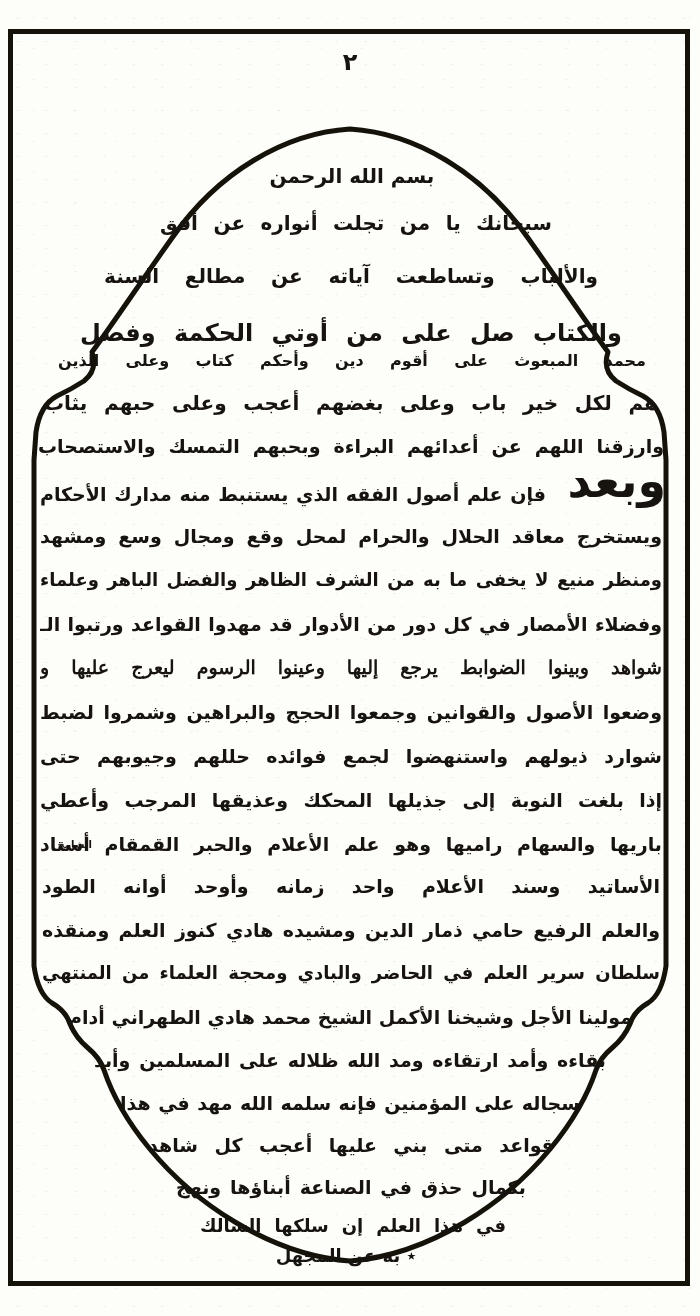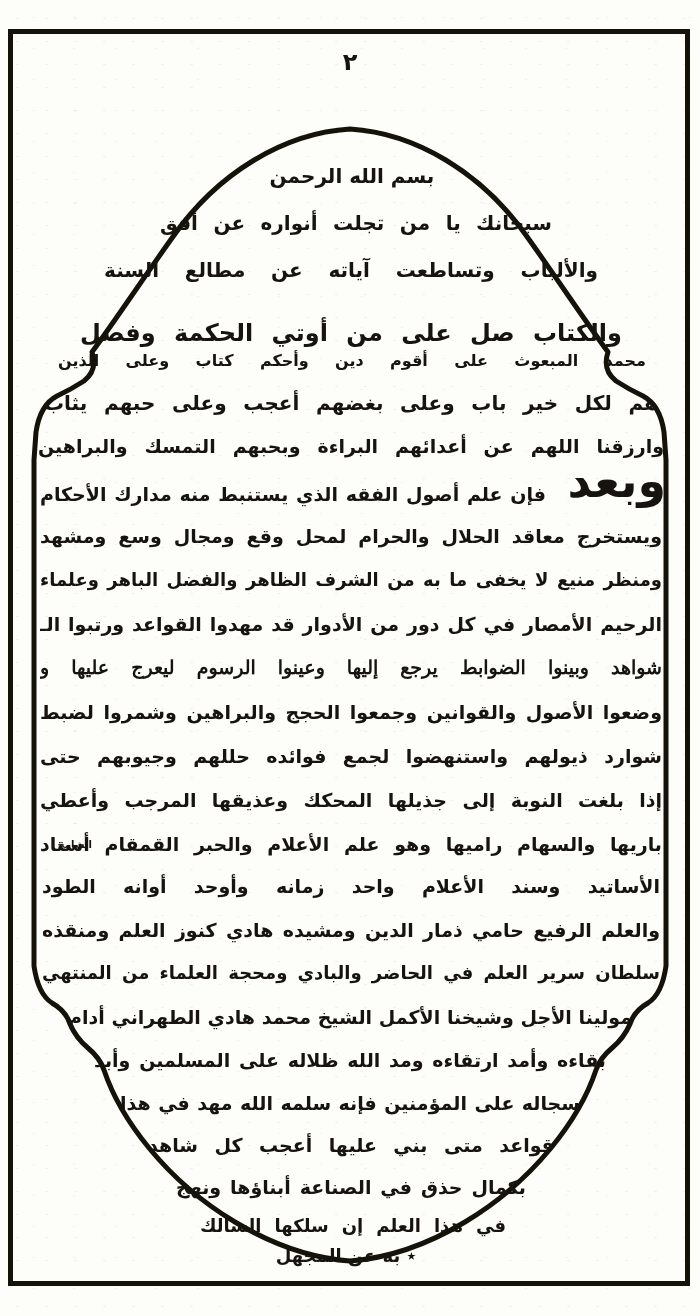--- a/index.html
+++ b/index.html
@@ -72,32 +72,32 @@
          Q 660 405 643 396
          Q 630 390 616 381
          Q 602 370 608 352
          C 588 325 560 283 528 238
          C 482 172 415 133 350 129 Z" fill="none" stroke="#151209" stroke-width="5" stroke-linejoin="round"></path>
   </svg>
 
   <div>
     <div class="tl tl-center" style="top:152px;left:248px;width:208px;height:48px;line-height:48px;font-size:20px;">بسم الله الرحمن الرحيم</div>
     <div class="tl" style="top:200px;left:160px;width:392px;height:46px;line-height:46px;font-size:20px;">سبحانك يا من تجلت أنواره عن أفق العقول</div>
-    <div class="tl" style="top:247px;left:104px;width:494px;height:46px;line-height:46px;font-size:20px;">والألباب وتساطعت آياته عن مطالع السنة</div>
+    <div class="tl" style="top:253px;left:104px;width:494px;height:46px;line-height:46px;font-size:20px;">والألباب وتساطعت آياته عن مطالع السنة</div>
     <div class="tl" style="top:311px;left:80px;width:542px;height:45px;line-height:45px;font-size:24px;">والكتاب صل على من أوتي الحكمة وفصل الخطاب</div>
     <div class="tl" style="top:338px;left:58px;width:588px;height:45px;line-height:45px;font-size:16px;">محمد المبعوث على أقوم دين وأحكم كتاب وعلى الذين</div>
     <div class="tl" style="top:381px;left:44px;width:614px;height:45px;line-height:45px;font-size:20px;">هم لكل خير باب وعلى بغضهم أعجب وعلى حبهم يثاب</div>
-    <div class="tl" style="top:424px;left:38px;width:626px;height:44px;line-height:44px;font-size:19px;">وارزقنا اللهم عن أعدائهم البراءة وبحبهم التمسك والبراهين</div>
+    <div class="tl" style="top:424px;left:38px;width:626px;height:44px;line-height:44px;font-size:19px;">وارزقنا اللهم عن أعدائهم البراءة وبحبهم التمسك والاستصحاب</div>
 
     <div class="bigword" style="top:450px;left:554px;width:112px;height:62px;">وبعد</div>
     <div class="tl" style="top:472px;left:40px;width:506px;height:44px;line-height:44px;font-size:19px;">فإن علم أصول الفقه الذي يستنبط منه مدارك الأحكام</div>
 
     <div class="tl" style="top:514px;left:40px;width:622px;height:44px;line-height:44px;font-size:19px;">ويستخرج معاقد الحلال والحرام لمحل وقع ومجال وسع ومشهد رفيع</div>
     <div class="tl" style="top:558px;left:40px;width:622px;height:44px;line-height:44px;font-size:18px;">ومنظر منيع لا يخفى ما به من الشرف الظاهر والفضل الباهر وعلماء الأعصار</div>
-    <div class="tl" style="top:602px;left:40px;width:622px;height:44px;line-height:44px;font-size:19px;">الرحيم الأمصار في كل دور من الأدوار قد مهدوا القواعد ورتبوا الـ</div>
+    <div class="tl" style="top:602px;left:40px;width:622px;height:44px;line-height:44px;font-size:19px;">وفضلاء الأمصار في كل دور من الأدوار قد مهدوا القواعد ورتبوا الـ</div>
     <div class="tl" style="top:646px;left:40px;width:622px;height:44px;line-height:44px;font-size:19px;font-family:Liberation Serif, serif;">شواهد وبينوا الضوابط يرجع إليها وعينوا الرسوم ليعرج عليها و</div>
     <div class="tl" style="top:690px;left:40px;width:622px;height:44px;line-height:44px;font-size:19px;">وضعوا الأصول والقوانين وجمعوا الحجج والبراهين وشمروا لضبط</div>
     <div class="tl" style="top:734px;left:40px;width:622px;height:44px;line-height:44px;font-size:19px;">شوارد ذيولهم واستنهضوا لجمع فوائده حللهم وجيوبهم حتى</div>
     <div class="tl" style="top:778px;left:40px;width:622px;height:44px;line-height:44px;font-size:19px;">إذا بلغت النوبة إلى جذيلها المحكك وعذيقها المرجب وأعطي القوس</div>
     <div class="tl" style="top:822px;left:40px;width:622px;height:44px;line-height:44px;font-size:19px;">باريها والسهام راميها وهو علم الأعلام والحبر القمقام أستاد</div>
     <div class="tinyword" style="top:840px;left:44px;width:48px;">الشامخ</div>
     <div class="tl" style="top:864px;left:42px;width:618px;height:44px;line-height:44px;font-size:19px;">الأساتيد وسند الأعلام واحد زمانه وأوحد أوانه الطود</div>
     <div class="tl" style="top:908px;left:42px;width:618px;height:44px;line-height:44px;font-size:19px;">والعلم الرفيع حامي ذمار الدين ومشيده هادي كنوز العلم ومنقذه</div>
     <div class="tl" style="top:951px;left:42px;width:618px;height:44px;line-height:44px;font-size:18px;">سلطان سرير العلم في الحاضر والبادي ومحجة العلماء من المنتهي والشادي</div>
     <div class="tl" style="top:995px;left:68px;width:564px;height:44px;line-height:44px;font-size:19px;">مولينا الأجل وشيخنا الأكمل الشيخ محمد هادي الطهراني أدام الله</div>

